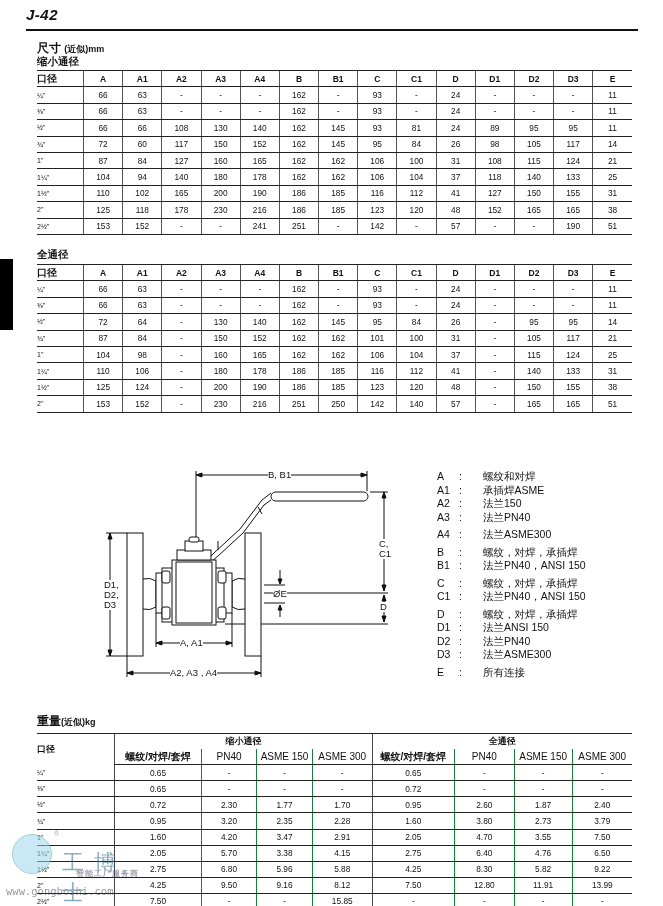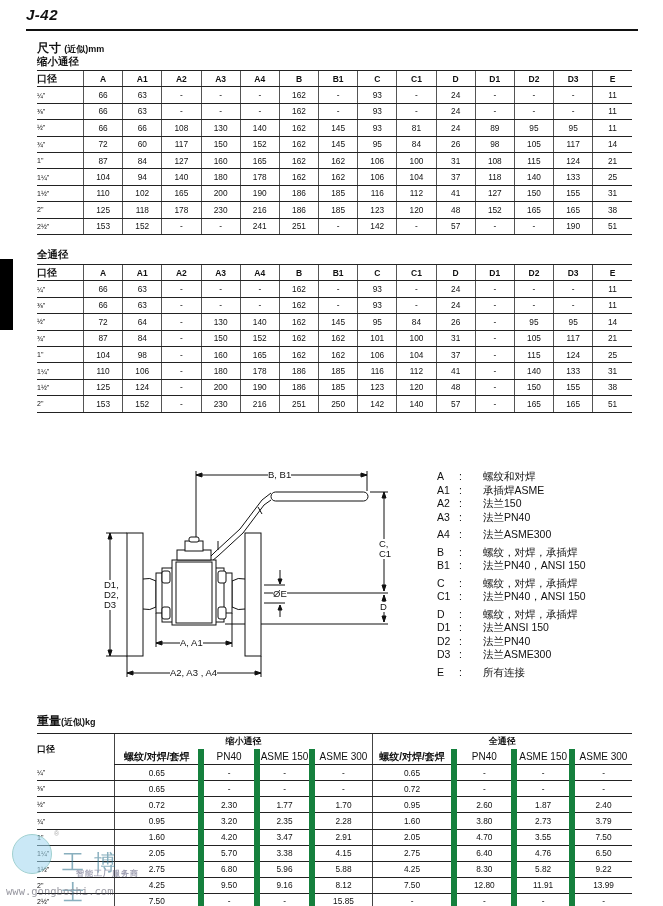--- a/index.html
+++ b/index.html
@@ -43,21 +43,21 @@
     position: absolute; left: 37px; top: 733px; width: 595px; border-collapse: collapse;
     font-size: 8.3px; table-layout: fixed;
   }
   table.weights th, table.weights td { padding: 0; text-align: center; height: 15.1px; border-bottom: 1px solid #222; }
   table.weights thead tr:first-child th { border-top: 1.5px solid #222; border-bottom: none; font-weight: bold; font-size: 9px; }
   table.weights thead tr:nth-child(2) th { font-weight: normal; font-size: 10px; border-bottom: 1.5px solid #222; }
   table.weights th.cjk { font-weight: bold !important; font-size: 8.5px; }
   table.weights th.port { text-align: left; font-weight: bold; font-size: 10px; border-bottom: 1.5px solid #222; }
   table.weights td:first-child { text-align: left; font-size: 7px; }
   table.weights .vl { border-left: 1px solid #444; }
-  table.weights .vlt { border-left: 6px solid #15803d; text-align: center; }
+  table.weights .vlt { border-left: 1px solid #15803d; text-align: center; }
 
   .watermark { position: absolute; left: 4px; top: 830px; width: 150px; height: 76px; opacity: 0.55; pointer-events: none; }
   .wm-brand { position: absolute; left: 58px; top: 10px; font-family: "DejaVu Serif", serif; font-size: 22px; color: #2a6f8a; letter-spacing: 10px; margin-top: 8px; }
   .wm-sub { position: absolute; left: 72px; top: 38px; font-size: 8px; color: #557; letter-spacing: 1px; font-weight: bold; }
   .wm-url { position: absolute; left: 2px; top: 55px; font-family: "DejaVu Sans Mono", monospace; font-size: 10.5px; color: #445; }
   .wm-face { position: absolute; left: 8px; top: 4px; width: 38px; height: 38px; border-radius: 50%; background: #9fd7ef; border: 1px solid #5aa; }
   .wm-reg { position: absolute; left: 50px; top: 0px; font-size: 7px; color: #666; }
 </style>
 </head>
 <body>

